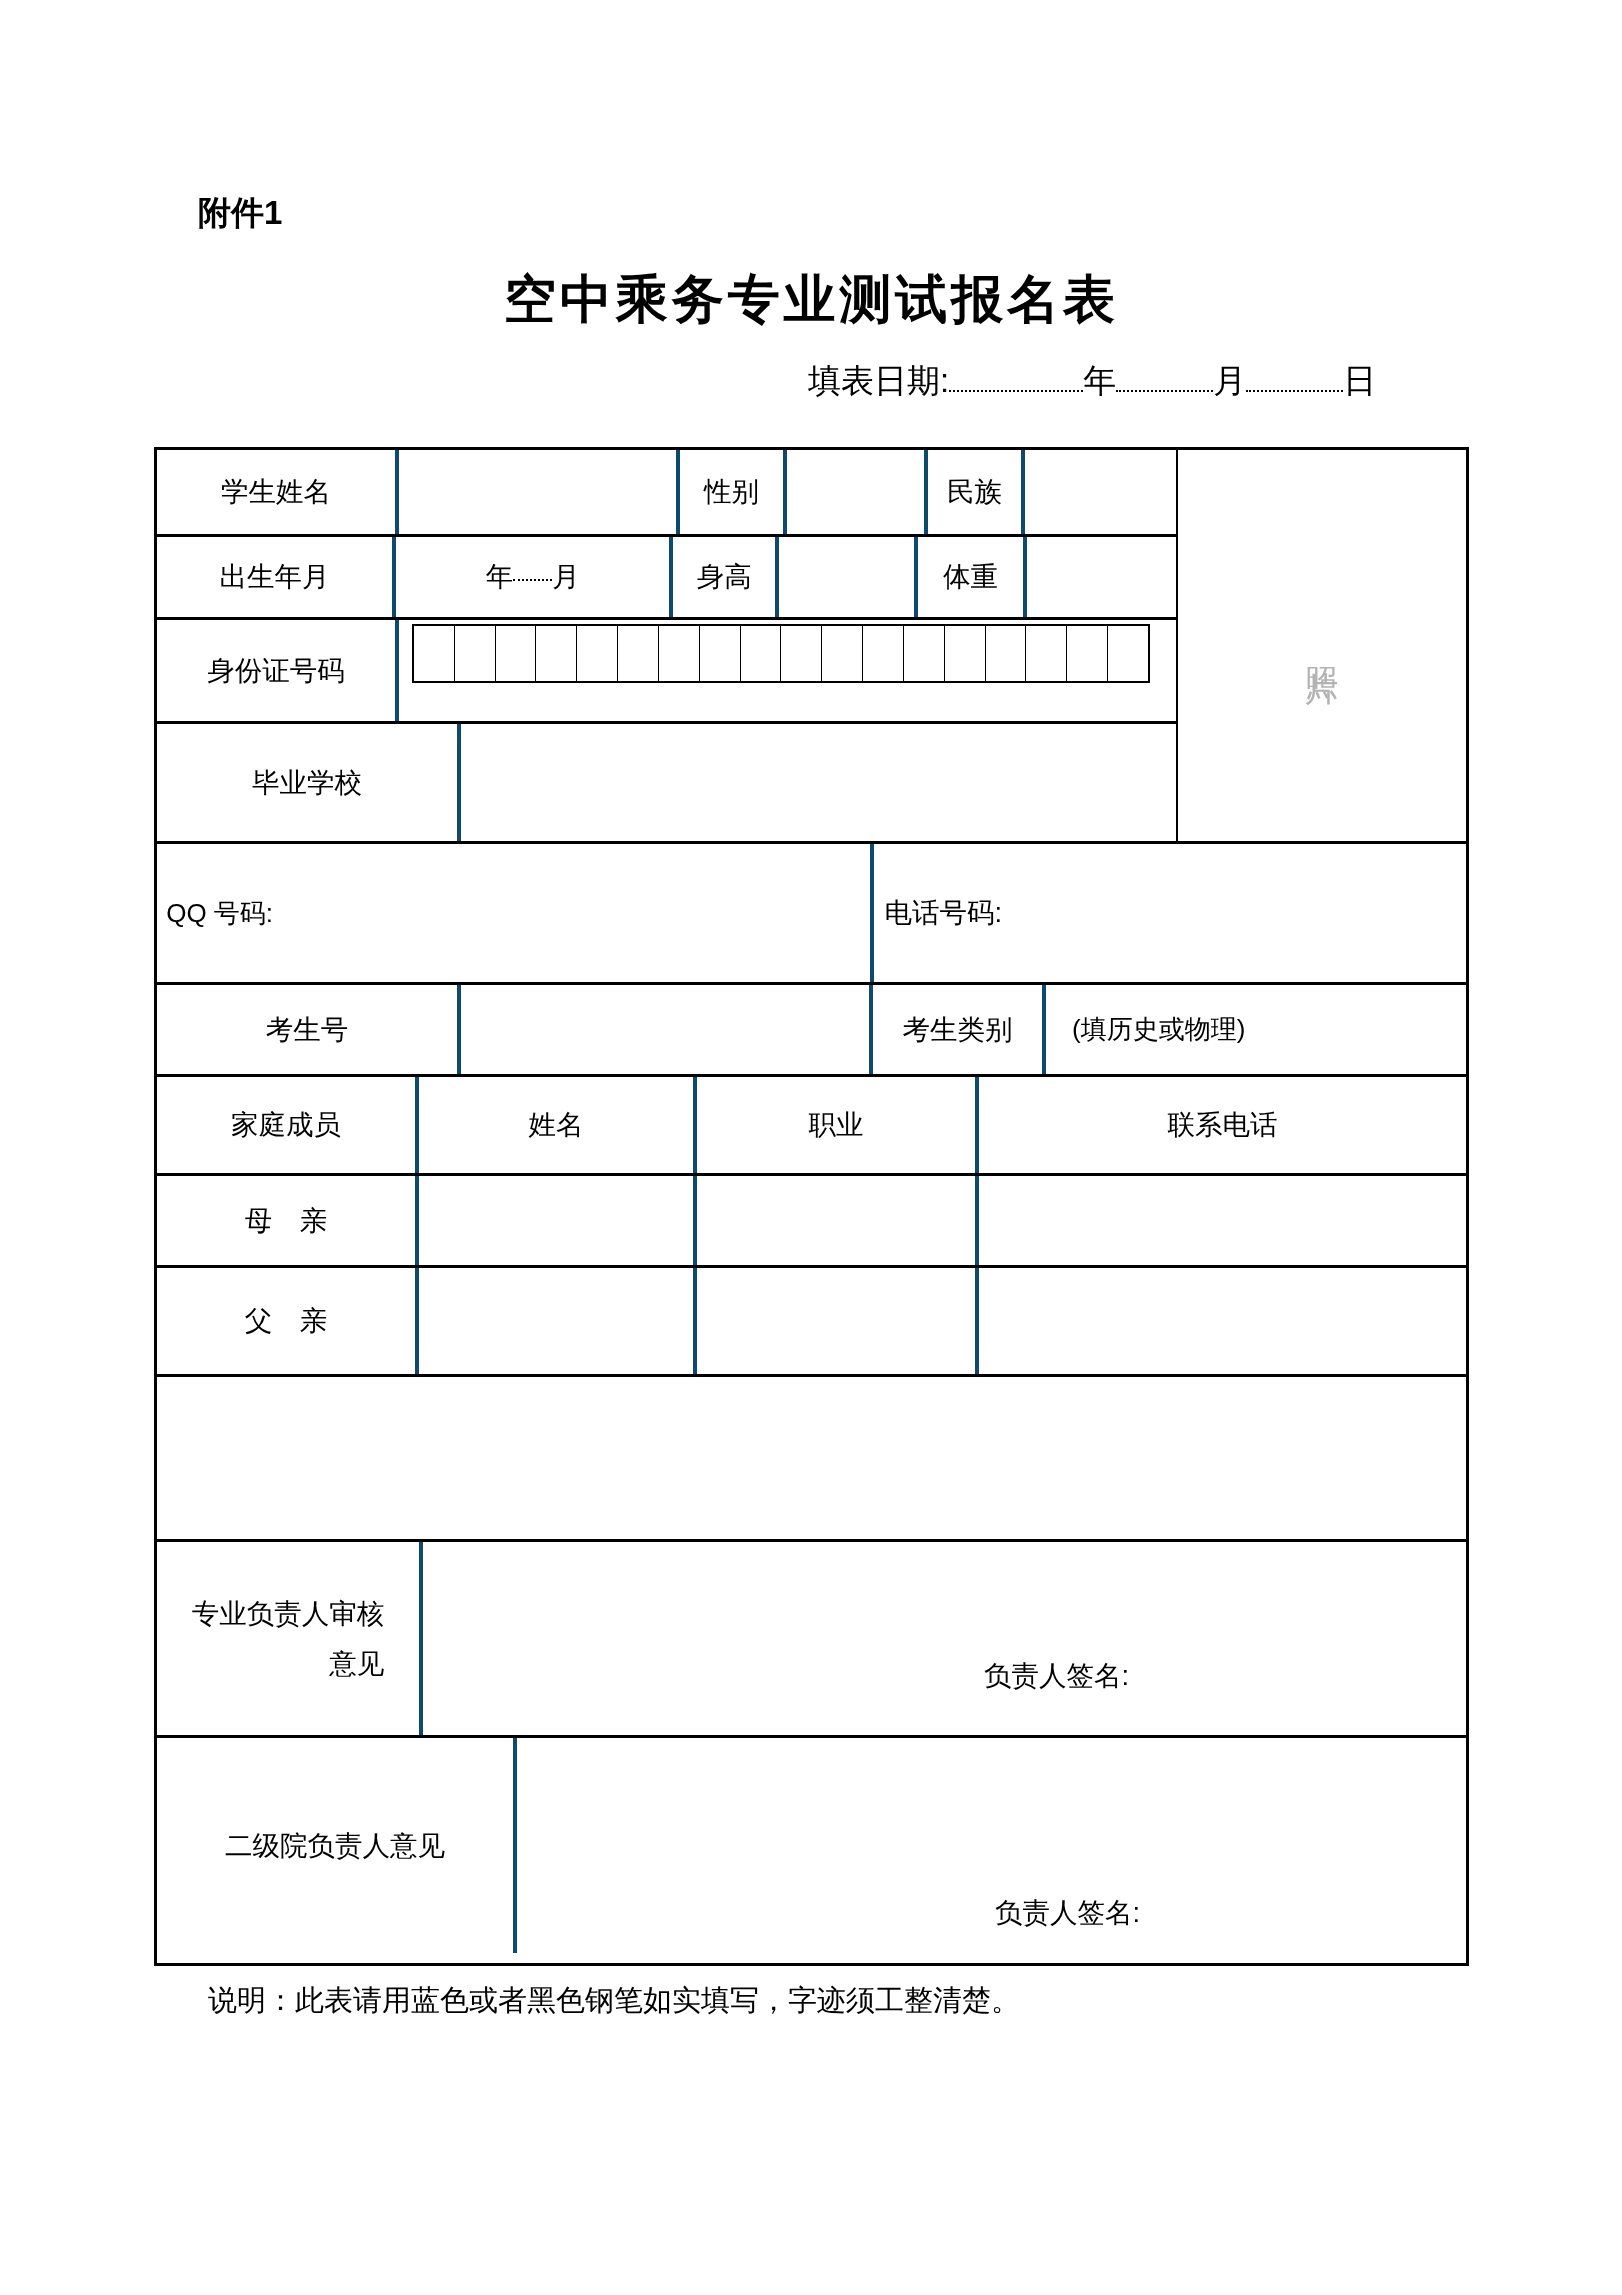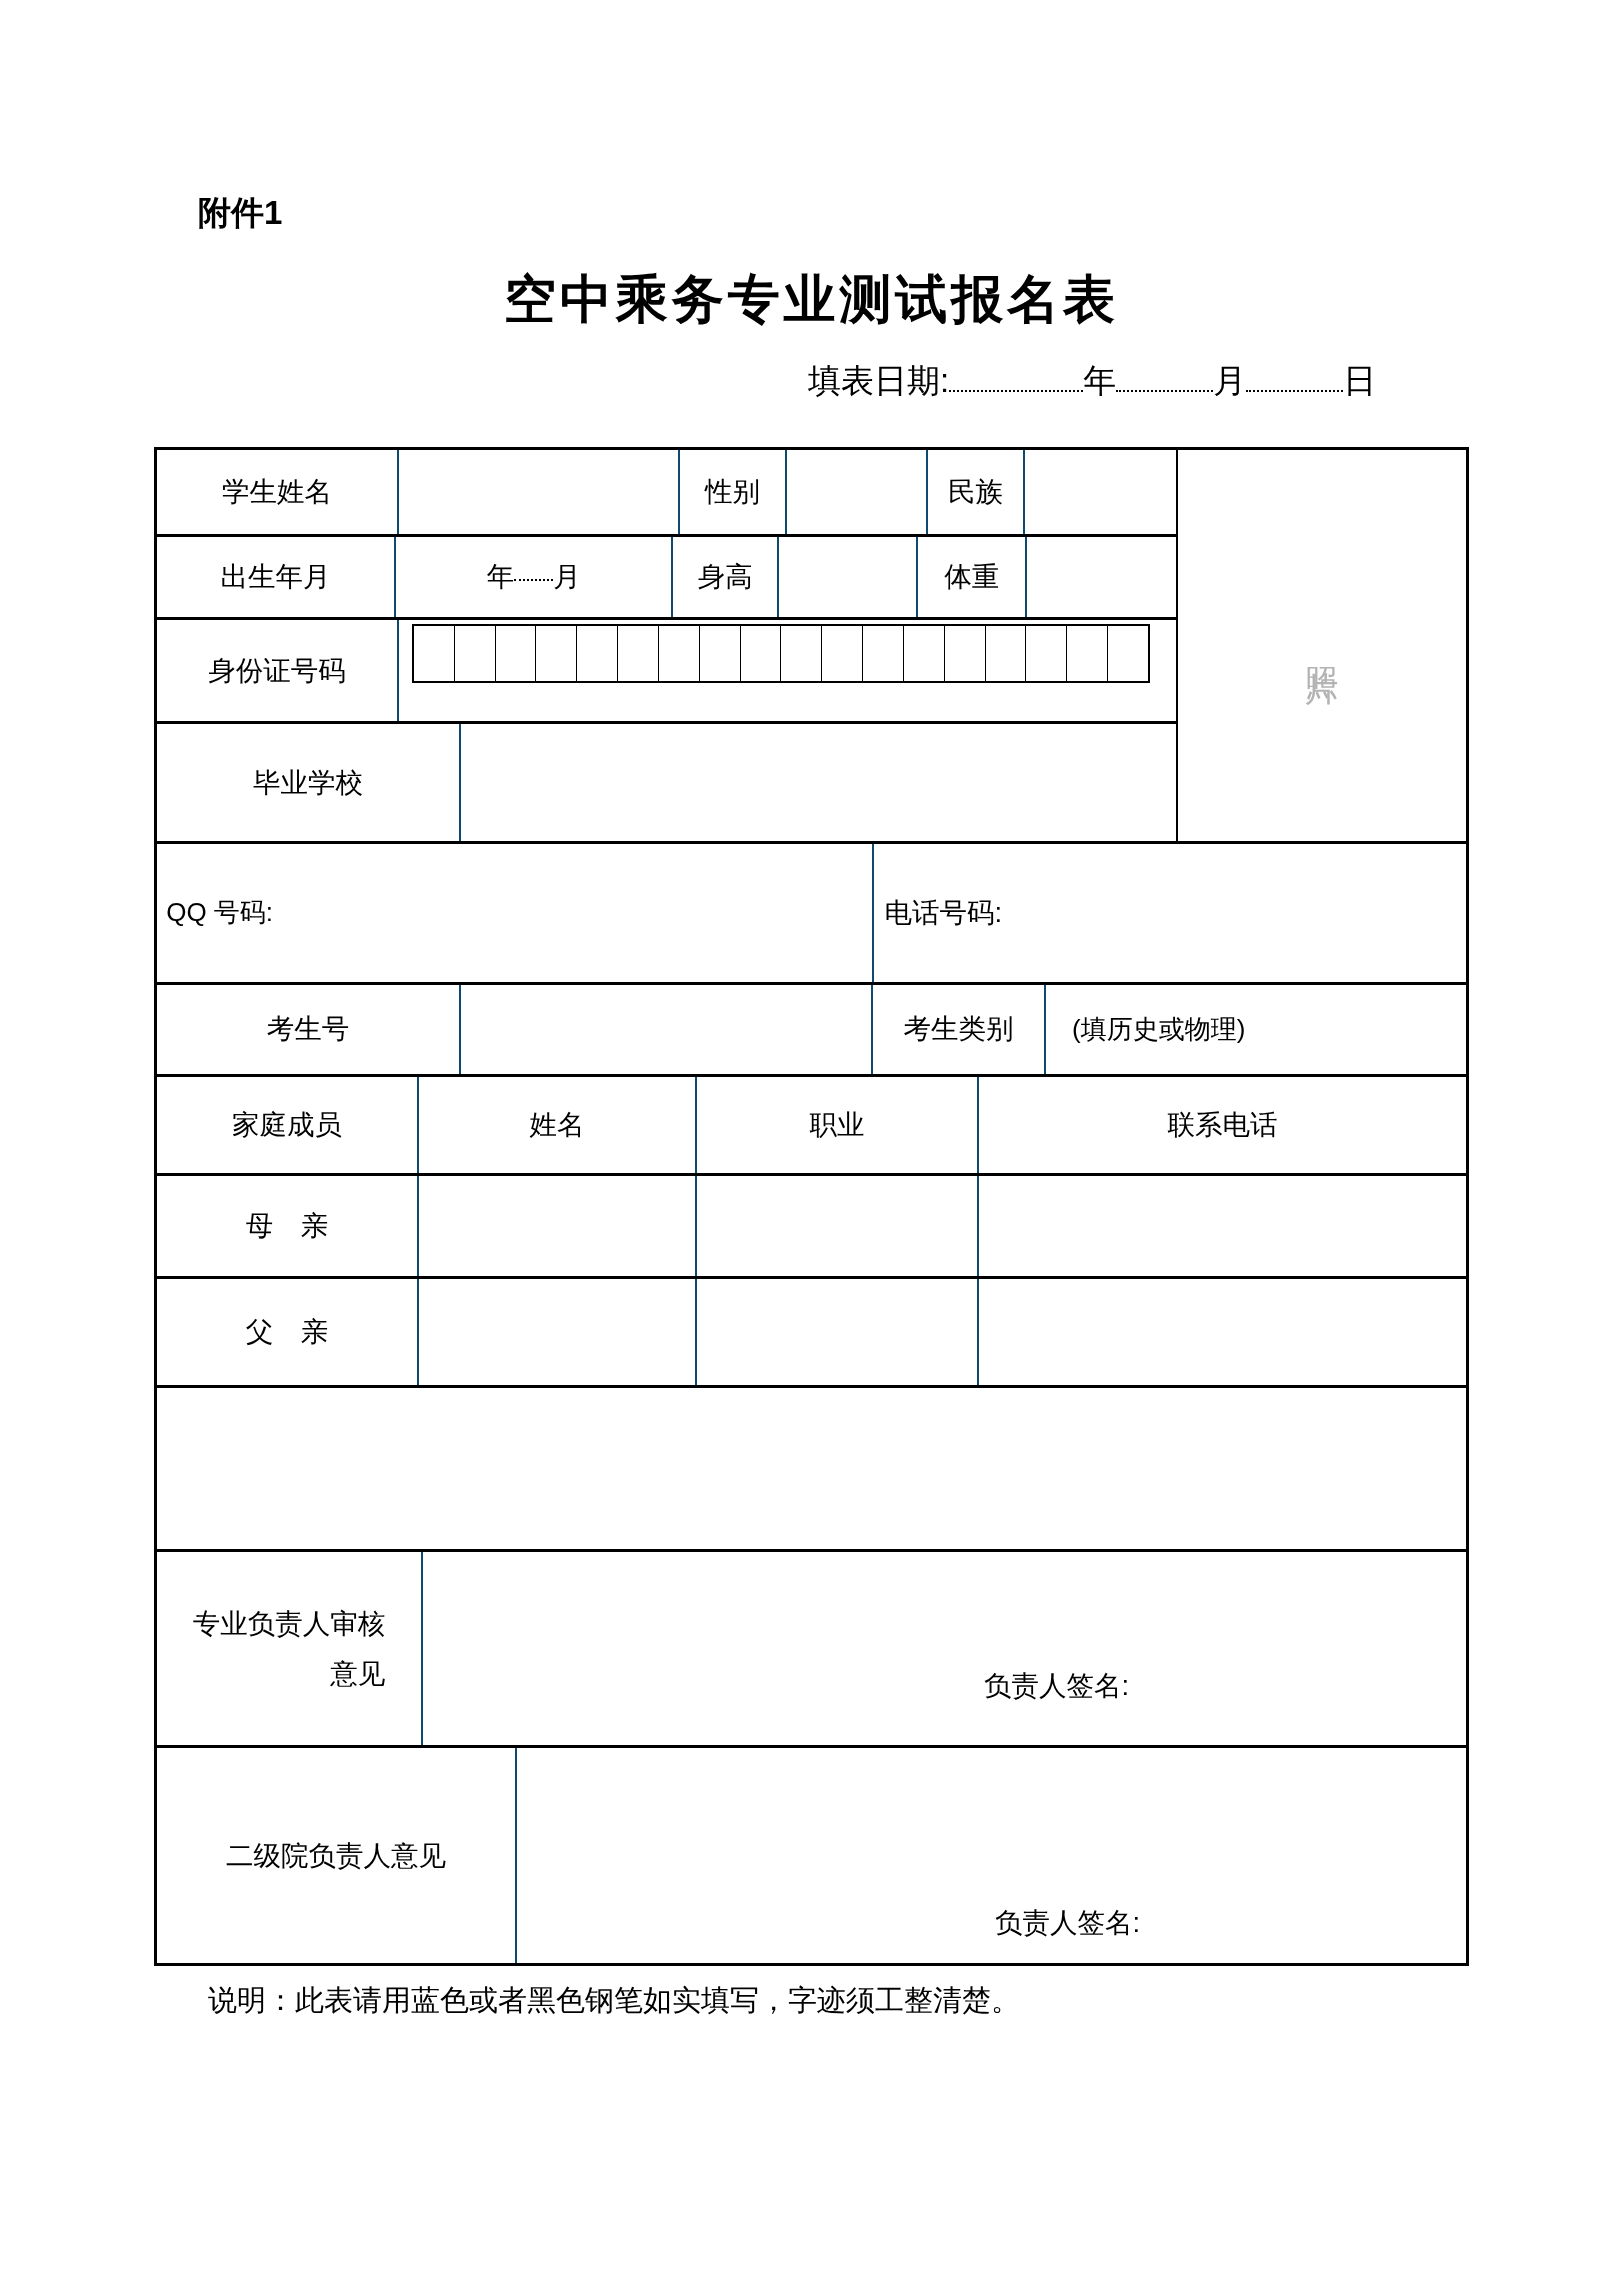--- a/index.html
+++ b/index.html
@@ -14,21 +14,21 @@
   .dateline { position:absolute; left:808px; top:359px; font-size:33px; white-space:nowrap; }
   .leader { display:inline-block; height:7.9px; border-bottom:2.6px dotted #000; }
   .lw1 { width:134px; } .lw2 { width:97px; } .lw3 { width:39px; }
 
   .tbl { position:absolute; left:154px; top:447px; width:1315px; height:1519px;
          border:3.3px solid #000; display:flex; flex-direction:column; }
   .tsec { display:flex; border-bottom:3.3px solid #000; height:394px; }
   .tleft { width:1019px; display:flex; flex-direction:column; }
   .trow { display:flex; border-bottom:3.3px solid #000; }
   .trow.nb { border-bottom:none; }
-  .cell { border-right:2px solid #0c4a6e; display:flex; align-items:center;
+  .cell { border-right:4px solid #0c4a6e; display:flex; align-items:center;
           justify-content:center; font-size:27.5px; position:relative; }
   .cell.nb { border-right:none; }
   .cell.left { justify-content:flex-start; }
   .photo-cell { flex:1; border-left:2px solid #000; display:flex;
                 align-items:center; justify-content:center; }
   .photo-text { writing-mode:vertical-rl; color:#b3b3b3; font-size:34px;
                 letter-spacing:6.5px; }
   .idstrip { position:absolute; top:3.3px; left:13px; width:738px; height:59px;
              border:2px solid #000; display:flex; }
   .idbox { flex:1; border-right:1.3px solid #000; }
@@ -131,21 +131,21 @@
     </div>
   </div>
 
   <div class="trow" style="height:99px">
     <div class="cell" style="width:262px">家庭成员</div>
     <div class="cell" style="width:278px">姓名</div>
     <div class="cell" style="width:282px">职业</div>
     <div class="cell nb" style="width:487px">联系电话</div>
   </div>
 
-  <div class="trow" style="height:103px">
+  <div class="trow" style="height:92px">
     <div class="cell" style="width:262px">母　亲</div>
     <div class="cell" style="width:278px"></div>
     <div class="cell" style="width:282px"></div>
     <div class="cell nb" style="width:487px"></div>
   </div>
 
   <div class="trow" style="height:109px">
     <div class="cell" style="width:262px">父　亲</div>
     <div class="cell" style="width:278px"></div>
     <div class="cell" style="width:282px"></div>

